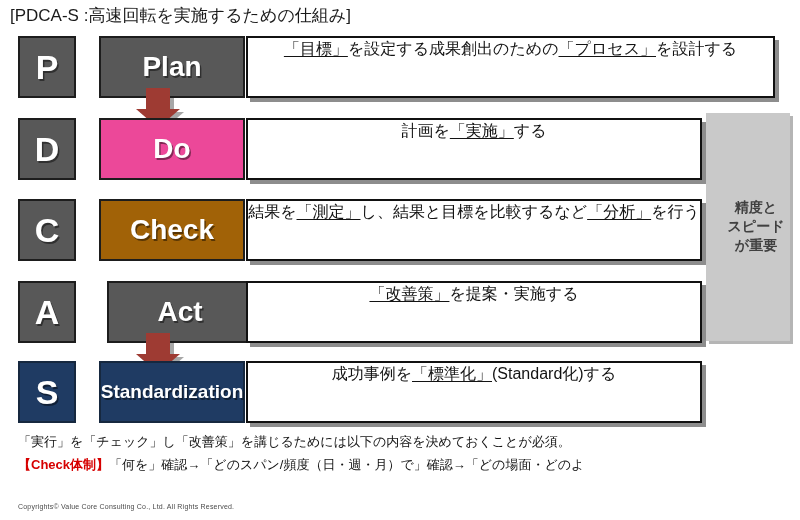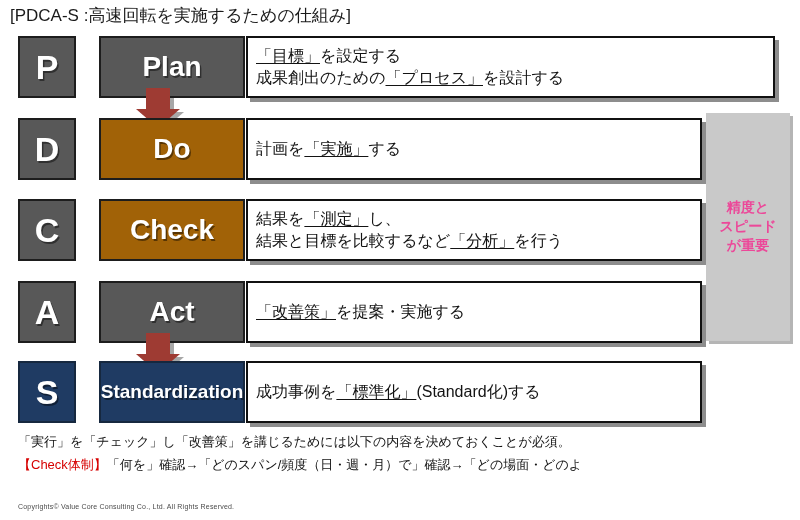--- a/index.html
+++ b/index.html
@@ -48,21 +48,21 @@
   .name-box{left:99px;width:146px;font-size:28px;}
   .row.std .letter-box,.row.std .name-box{background:#1f3b63;border-color:#16283f;}
   .row.std .name-box{font-size:19px;text-align:right;}
 
   .desc-box{
     position:absolute;left:246px;top:0;height:62px;
     background:#ffffff;
     border:2.5px solid #111111;
     box-sizing:border-box;
     box-shadow:4px 4px 0 0 #8d8d8d;
-    display:flex;flex-direction:column;justify-content:center;
+    display:flex;flex-direction:row;justify-content:center;
     padding:0 8px;
     font-size:16px;color:#131313;line-height:22px;
   }
   .desc-box.wide{width:529px;}
   .desc-box.narrow{width:456px;}
   .desc-box .line{white-space:nowrap;}
   .u{text-decoration:underline;text-underline-offset:2px;}
 
   
   .arrow{position:absolute;width:44px;height:40px;}
@@ -82,35 +82,35 @@
     border-left:22px solid transparent;border-right:22px solid transparent;
     border-top:19px solid #a7a7a7;z-index:-1;
   }
 
   
   .bottom{
     position:absolute;left:18px;top:430px;width:770px;
     font-size:13px;line-height:23px;color:#131313;
   }
   .bottom .l{white-space:nowrap;}
-  .red{color:#d60000;font-weight:normal;margin-top:44px;}
+  .red{color:#d60000;font-weight:bold;margin-top:44px;}
   .copyright{
     position:absolute;left:18px;top:503px;
     font-size:7px;color:#4a4a4a;letter-spacing:.2px;
   }
 </style>
 </head>
 <body>
 
 <div id="stage">
 
   <div class="title">[PDCA-S  :高速回転を実施するための仕組み]</div>
 
   <div class="grey-panel" style="background: rgb(201, 201, 201);"></div>
-  <div class="grey-panel-text" style="color: #ec4899;">
+  <div class="grey-panel-text" style="color: #404040; margin-left: 8px;">
     <span>精度と</span>
     <span>スピード</span>
     <span>が重要</span>
   </div>
 
   <div class="row" style="top:36px">
     <div class="letter-box" style="background: rgb(88, 88, 88);">P</div>
     <div class="name-box" style="background: rgb(88, 88, 88);">Plan</div>
     <div class="desc-box wide">
         <div class="line"><span class="u">「目標」</span><span>を設定する</span></div>
@@ -120,38 +120,38 @@
 
   <div class="arrow" style="left:136px;top:88px">
     <div class="shadow-shaft"></div>
       <div class="shadow-head"></div>
     <div class="shaft" style="background: rgb(158, 59, 51);"></div>
       <div class="head" style="border-top-color: rgb(158, 59, 51);"></div>
   </div>
 
   <div class="row" style="top:118px">
     <div class="letter-box" style="background: rgb(88, 88, 88);">D</div>
-    <div class="name-box" style="background: #a16207;">Do</div>
+    <div class="name-box" style="background: #ec4899;">Do</div>
     <div class="desc-box narrow">
         <div class="line"><span>計画を</span><span class="u">「実施」</span><span>する</span></div>
       </div>
   </div>
 
   <div class="row" style="top:199px">
     <div class="letter-box" style="background: rgb(88, 88, 88);">C</div>
     <div class="name-box" style="background: #a16207;">Check</div>
     <div class="desc-box narrow">
         <div class="line"><span>結果を</span><span class="u">「測定」</span><span>し、</span></div>
         <div class="line"><span>結果と目標を比較するなど</span><span class="u">「分析」</span><span>を行う</span></div>
       </div>
   </div>
 
   <div class="row" style="top:281px">
     <div class="letter-box" style="background: rgb(88, 88, 88);">A</div>
-    <div class="name-box" style="background: rgb(88, 88, 88);">Act</div>
+    <div class="name-box" style="background: rgb(88, 88, 88); margin-left: 8px;">Act</div>
     <div class="desc-box narrow">
         <div class="line"><span class="u">「改善策」</span><span>を提案・実施する</span></div>
       </div>
   </div>
 
   <div class="arrow" style="left:136px;top:333px">
     <div class="shadow-shaft"></div>
       <div class="shadow-head"></div>
     <div class="shaft" style="background: rgb(158, 59, 51);"></div>
       <div class="head" style="border-top-color: rgb(158, 59, 51);"></div>

